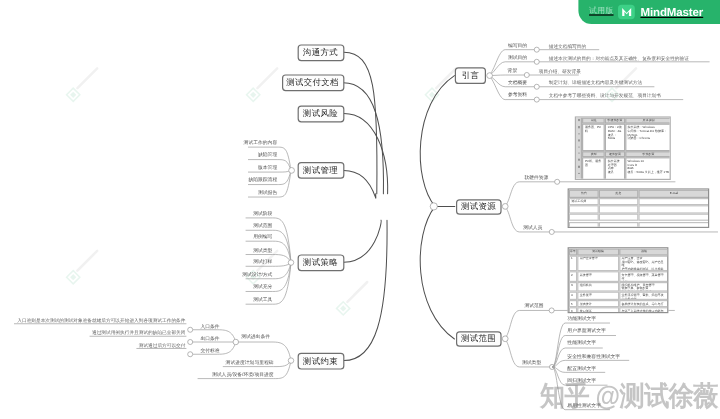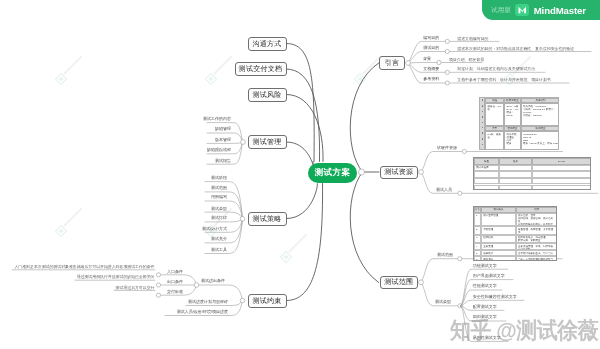--- a/index.html
+++ b/index.html
@@ -2,21 +2,21 @@
 <html><head>
 <meta charset="utf-8">
 <style>
   html,body{margin:0;padding:0;background:#fff;}
   body{width:600px;height:349px;overflow:hidden;
        font-family:"Liberation Sans","DejaVu Sans",sans-serif;}
   #stage{position:relative;width:600px;height:349px;background:#fff;overflow:hidden;}
   svg.links{position:absolute;left:0;top:0;width:600px;height:349px;z-index:10;}
   #header{position:absolute;right:0;top:0;width:118px;height:20px;
           background:#27b36b;border-bottom-left-radius:11px;
-          display:flex;align-items:center;justify-content:flex-end;z-index:40;}
+          display:flex;align-items:center;justify-content:flex-end;z-index:40;text-decoration:underline;}
   #trialBadge{font-size:6.5px;color:#9fe0c0;margin-right:4px;letter-spacing:.3px;
               line-height:1;white-space:nowrap;flex:none;}
   #logoBox{width:13.4px;height:12.6px;border-radius:3px;background:#3dd187;
            display:flex;align-items:center;justify-content:center;margin-right:5px;
            flex:none;}
   #brand{font-size:9.6px;color:#fff;font-weight:bold;margin-right:14px;letter-spacing:-0.1px;white-space:nowrap;flex:none;}
   .node{position:absolute;border:1px solid #6f6f6f;border-radius:3px;background:#fdfdfd;
         display:flex;align-items:center;justify-content:center;box-sizing:border-box;
         font-size:7.2px;color:#262626;white-space:nowrap;letter-spacing:0.3px;z-index:20;}
   .root{position:absolute;background:#0faa58;border-radius:10px;color:#fff;
@@ -155,23 +155,20 @@
 <g fill="none" stroke="#9e9e9e" stroke-width="0.6" stroke-linecap="round">
 <path d="M460.5,305.8 C464.5,305.8 465,269.2 471,269.2 L508,269.2"></path>
 <path d="M460.5,305.8 C464.5,305.8 465,279.6 471,279.6 L513,279.6"></path>
 <path d="M460.5,305.8 C464.5,305.8 465,290.0 471,290.0 L502,290.0"></path>
 <path d="M460.5,305.8 C464.5,305.8 465,300.3 471,300.3 L524,300.3"></path>
 <path d="M460.5,305.8 C464.5,305.8 465,310.3 471,310.3 L504,310.3"></path>
 <path d="M460.5,305.8 C464.5,305.8 465,321.0 471,321.0 L506,321.0"></path>
 <path d="M460.5,305.8 C464.5,305.8 465,341.4 471,341.4 L508,341.4"></path>
 </g>
 </svg>
-<div class="root" data-name="root-node" style="left:308px;top:162.5px;width:49px;height:20px;">
-      <span data-name="root-label">测试方案</span>
-    </div>
 <div class="node" data-name="branch-node-left-0" style="left:247.5px;top:36.5px;width:39px;height:14px;font-size:7px;">
       <span data-name="node-label">沟通方式</span>
     </div>
 <div class="node" data-name="branch-node-left-1" style="left:234.5px;top:62.0px;width:52px;height:14px;font-size:7px;">
       <span data-name="node-label">测试交付文档</span>
     </div>
 <div class="node" data-name="branch-node-left-2" style="left:247.5px;top:87.5px;width:39px;height:14px;font-size:7px;">
       <span data-name="node-label">测试风险</span>
     </div>
 <div class="node" data-name="branch-node-left-3" style="left:247.5px;top:135.0px;width:39px;height:14px;font-size:7px;">

